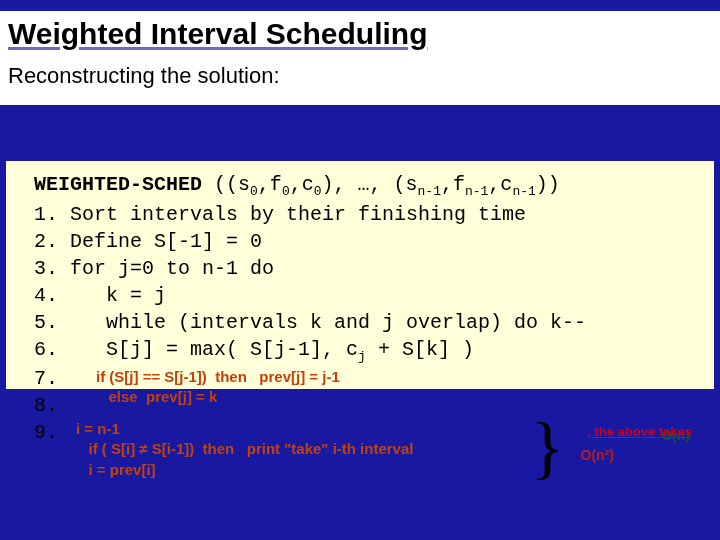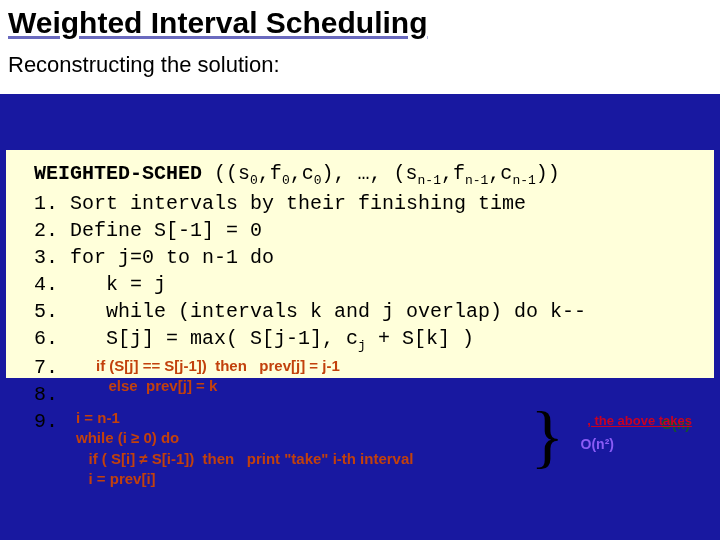--- a/index.html
+++ b/index.html
@@ -10,20 +10,21 @@
     overflow: hidden;
     background: #1818a0;
     font-family: "Comic Sans MS", "Comic Sans", cursive, sans-serif;
     color: #000;
   }
   .slide {
     width: 720px;
     height: 384px;
     position: relative;
     background: #1818a0;
+    margin-top: 11px;
   }
   .white-header {
     background: #ffffff;
     padding: 4px 8px 2px 8px;
   }
   .title {
     font-size: 30px;
     font-weight: bold;
     font-family: "Comic Sans MS", "Comic Sans", cursive, sans-serif;
     text-decoration: underline;
@@ -96,21 +97,21 @@
     font-family: "Comic Sans MS", "Comic Sans", cursive, sans-serif;
     color: #14532d;
     font-size: 14px;
     font-weight: bold;
   }
   .rightnote2 {
     position: absolute;
     right: 100px;
     top: 285px;
     font-family: "Comic Sans MS", "Comic Sans", cursive, sans-serif;
-    color: #8b5cf6;
+    color: #b91c1c;
     font-size: 14px;
     font-weight: bold;
   }
   .rightnote-red {
     position: absolute;
     right: 24px;
     top: 260px;
     font-family: "Comic Sans MS", "Comic Sans", cursive, sans-serif;
     color: #c80023;
     font-size: 13px;
@@ -140,21 +141,20 @@
     <div class="row">8.</div>
     <div class="row">9.</div>
 
     <div class="hw-block1">
       <div class="hw">if (S[j] == S[j-1])  then   prev[j] = j-1</div>
       <div class="hw">   else  prev[j] = k</div>
     </div>
 
     <div class="hw-block2">
       <div class="hw">i = n-1</div>
-      <div class="hw">while (i ≥ 0) do</div>
       <div class="hw">   if ( S[i] ≠ S[i-1])  then   print "take" i-th interval</div>
       <div class="hw">   i = prev[i]</div>
     </div>
 
     <div class="brace">}</div>
     <div class="rightnote1">O(n)</div>
     <div class="rightnote-red" style="right:22px; top:262px; left:auto;">, the above takes</div>
     <div class="rightnote2">O(n²)</div>
   </div>
 

